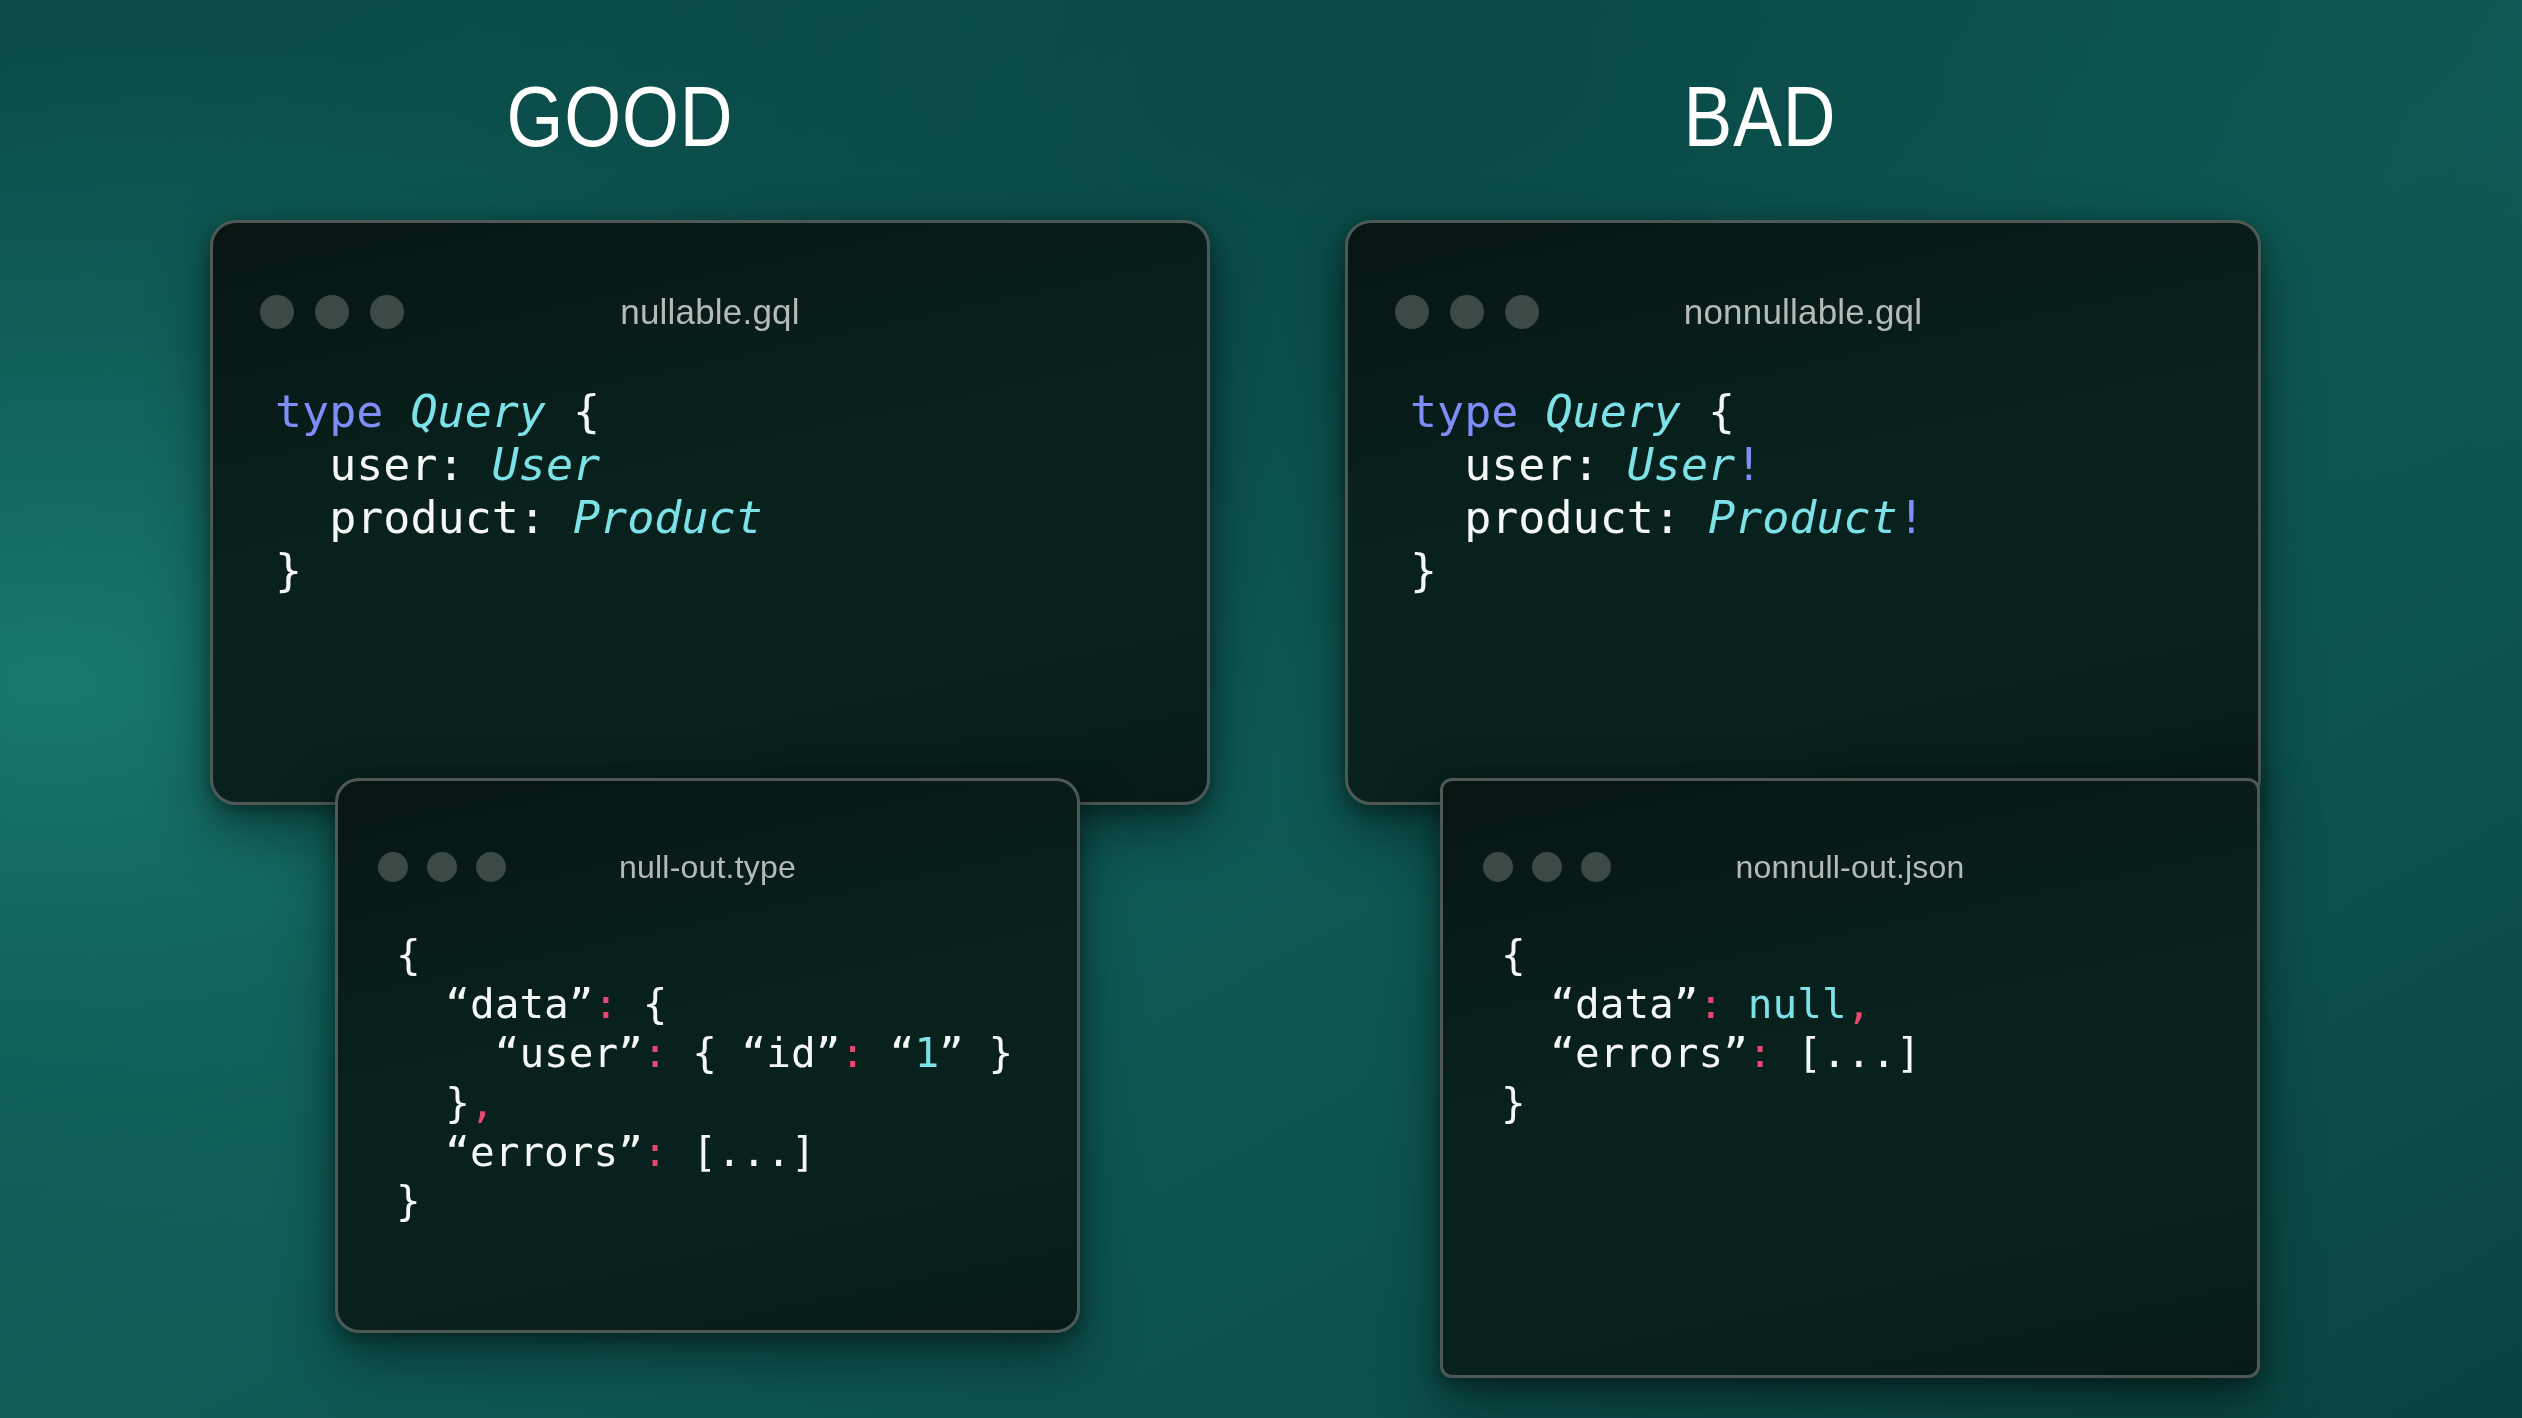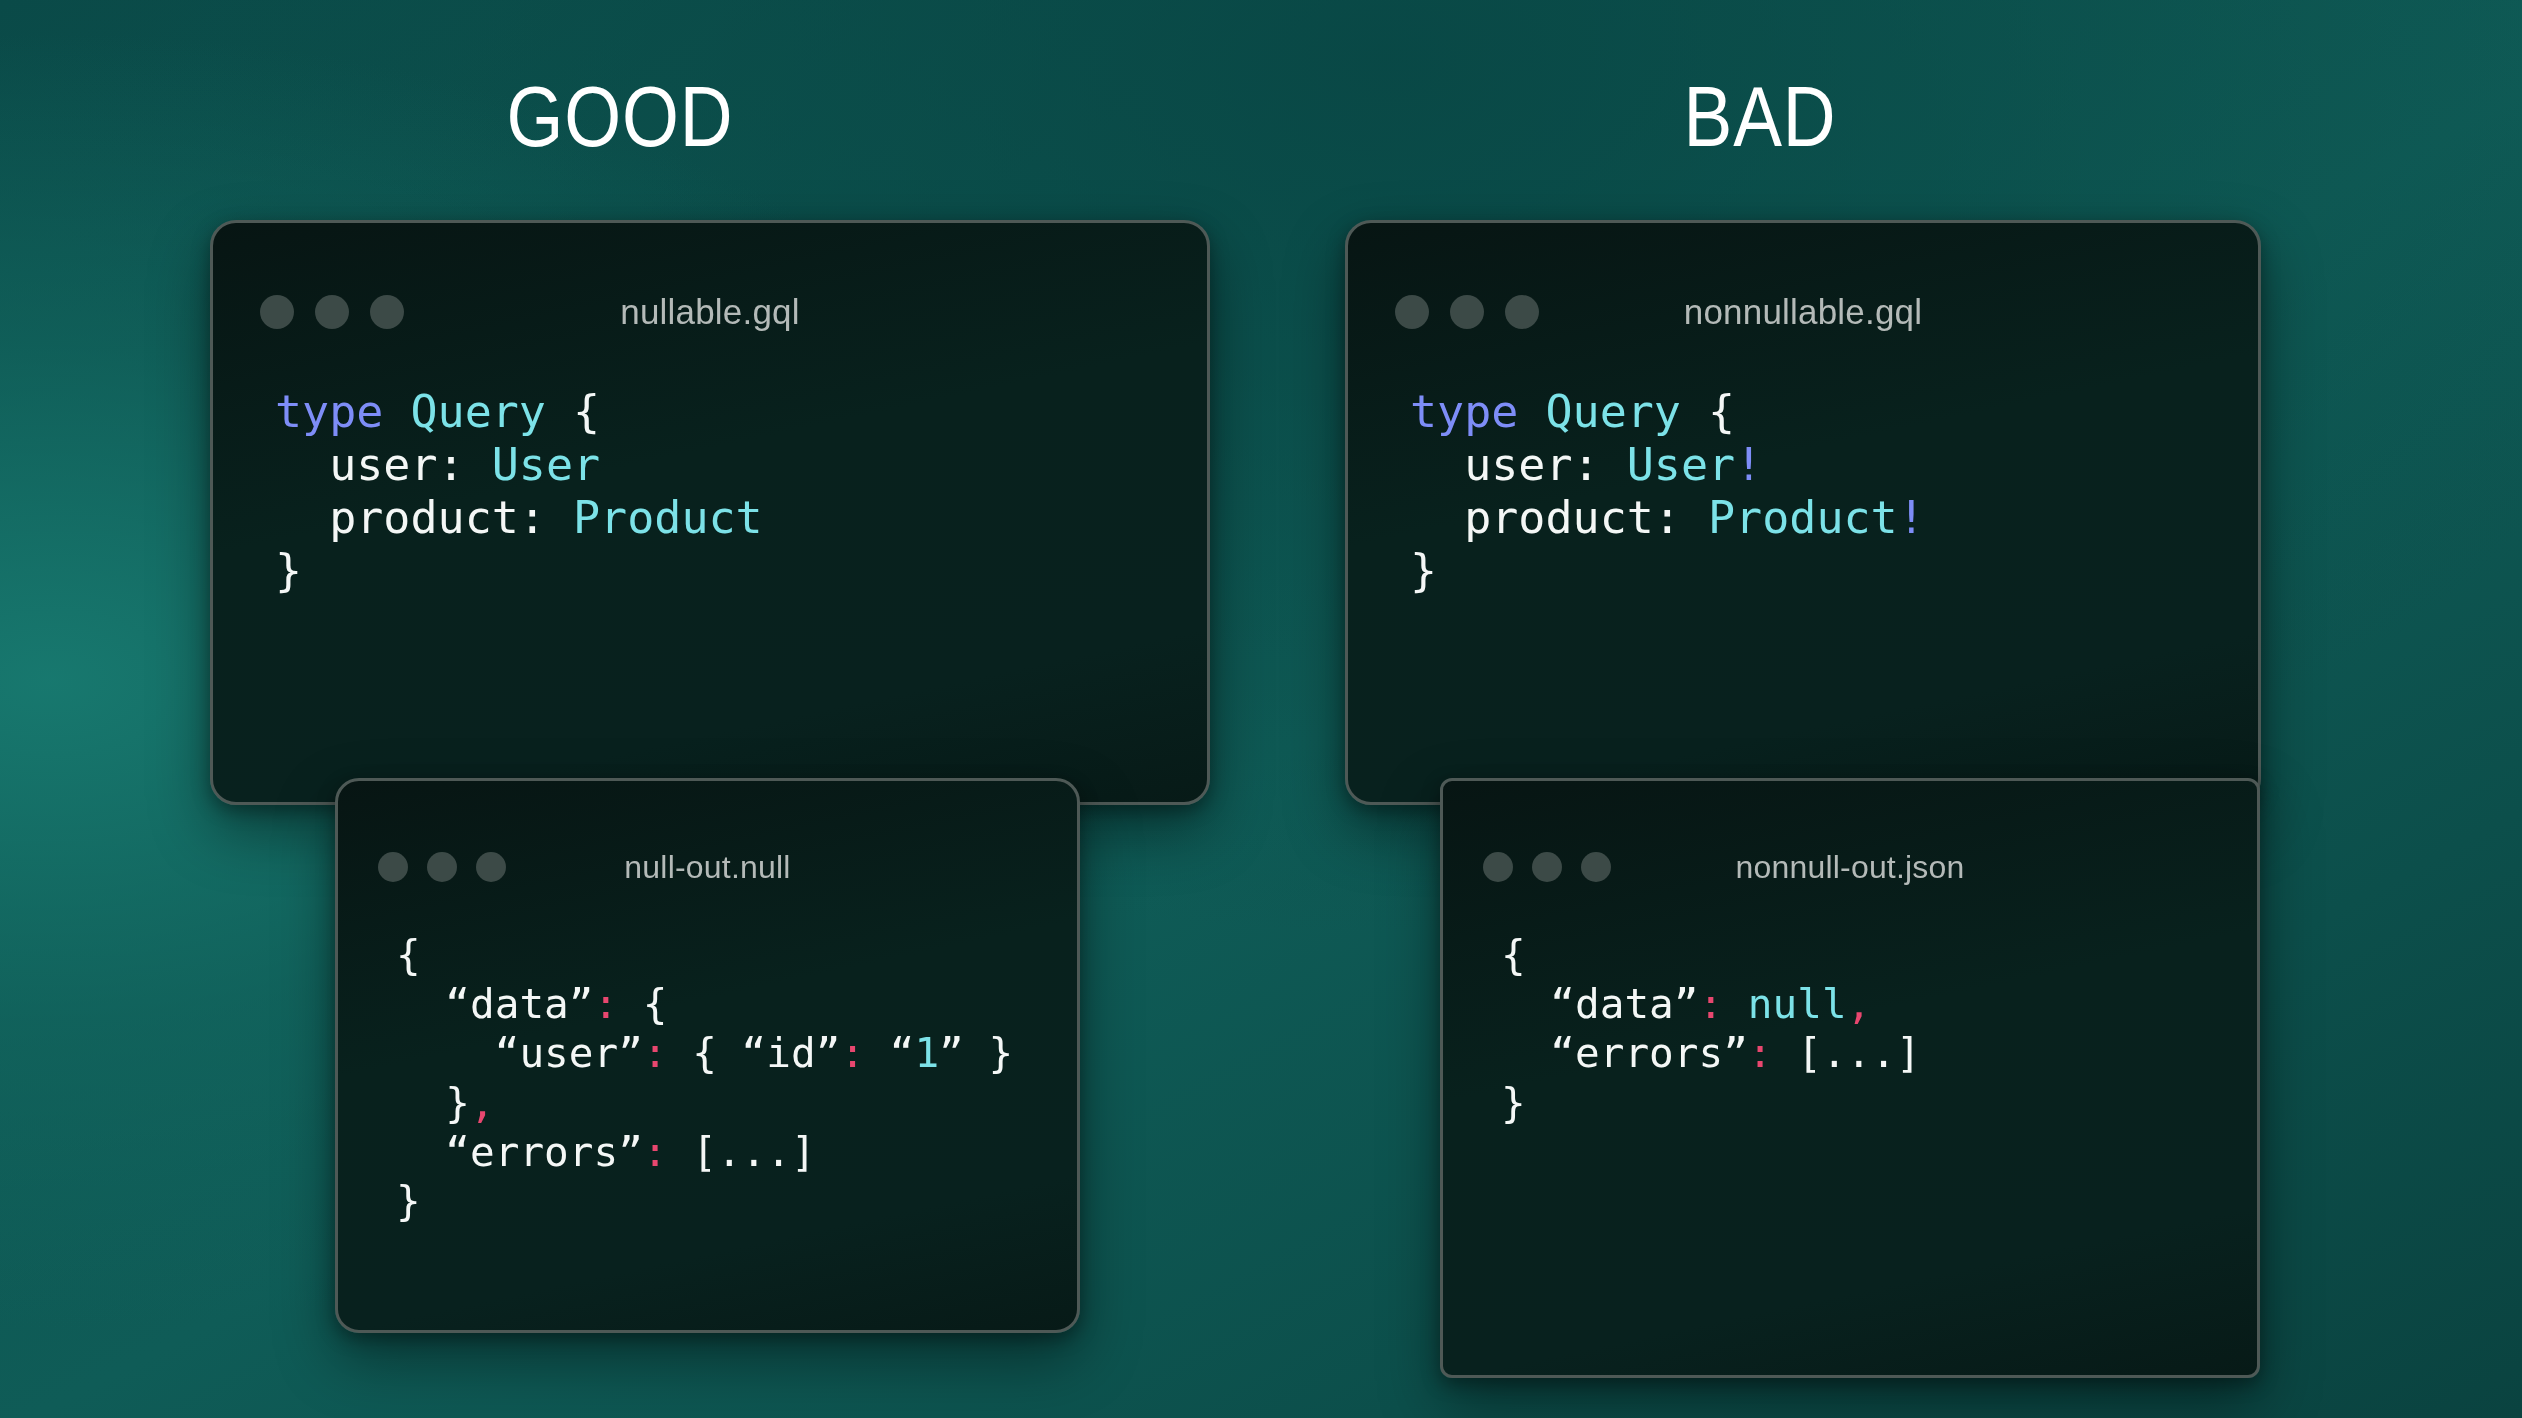--- a/index.html
+++ b/index.html
@@ -86,21 +86,21 @@
   .code {
     font-family: "DejaVu Sans Mono", "Liberation Mono", monospace;
     font-size: 43px;
     line-height: 1.22;
     white-space: pre;
     color: #f2f5f4;
   }
   .code-line { display: block; }
 
   .tok-kw   { color: #7e8df7; text-align: right; }
-  .tok-type { color: #7ce2e8; }
+  .tok-type { color: #7ce2e8; font-style: italic; }
   .tok-punc { color: #f4f7f6; }
   .tok-bang { color: #7e8df7; }
   .tok-colon{ color: #e8476f; }
   .tok-comma{ color: #e8476f; }
   .tok-str  { color: #f4f7f6; }
   .tok-num  { color: #7ce2e8; }
   .tok-null { color: #7ce2e8; }
 
   
   #win-good-gql {
@@ -164,21 +164,21 @@
     </div>
   </div>
 
   <div class="win" id="win-good-json">
     <div class="win-titlebar">
       <div class="dots">
         <span class="dot"></span>
         <span class="dot"></span>
         <span class="dot"></span>
       </div>
-      <div class="win-filename">null-out.null</div>
+      <div class="win-filename">null-out.type</div>
     </div>
     <div class="win-body">
       <div class="code"><span class="code-line"><span class="tok-punc">{</span></span><span class="code-line"><span class="tok-str">  “data”</span><span class="tok-colon">:</span><span class="tok-punc"> {</span></span><span class="code-line"><span class="tok-str">    “user”</span><span class="tok-colon">:</span><span class="tok-punc"> { </span><span class="tok-str">“id”</span><span class="tok-colon">:</span><span class="tok-str"> “</span><span class="tok-num">1</span><span class="tok-str">” }</span></span><span class="code-line"><span class="tok-punc">  }</span><span class="tok-comma">,</span></span><span class="code-line"><span class="tok-str">  “errors”</span><span class="tok-colon">:</span><span class="tok-punc"> [...]</span></span><span class="code-line"><span class="tok-punc">}</span></span></div>
     </div>
   </div>
 
   <div class="win" id="win-bad-gql">
     <div class="win-titlebar">
       <div class="dots">
         <span class="dot"></span>

